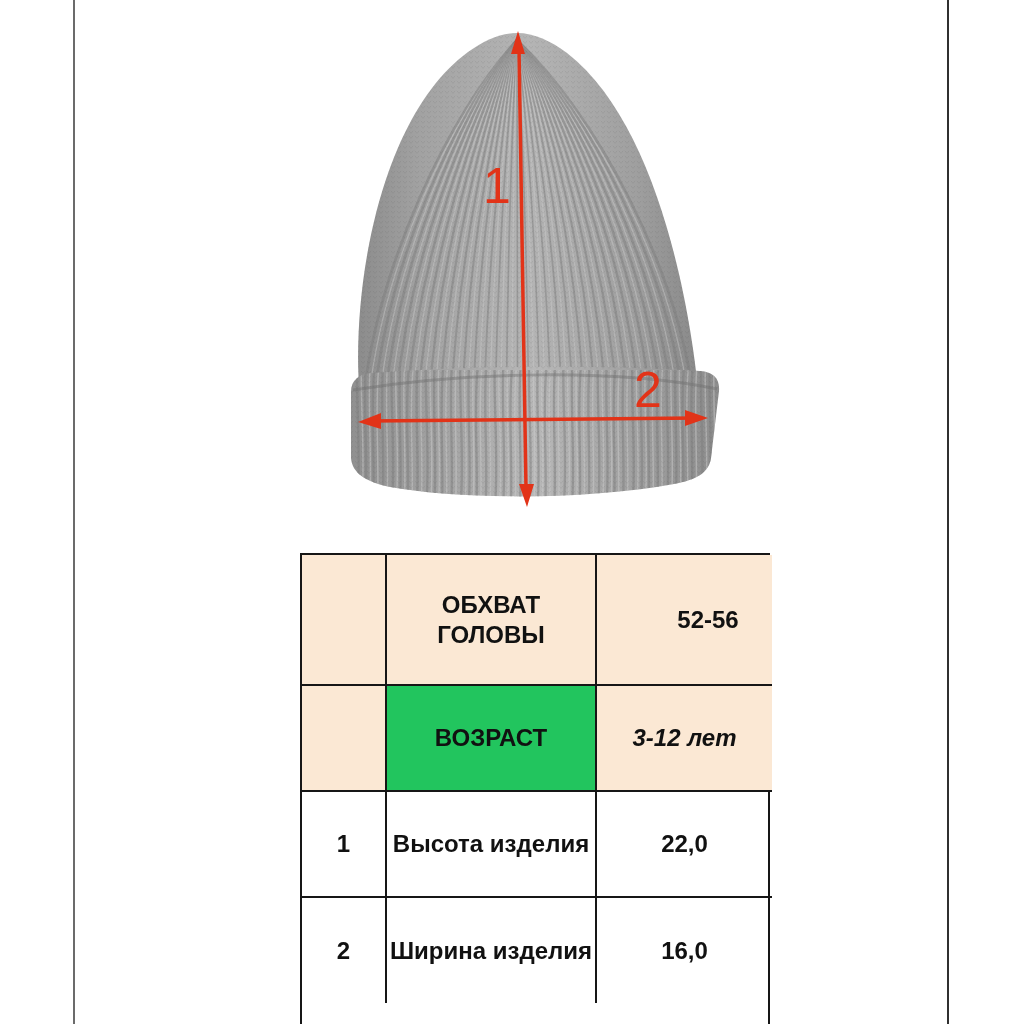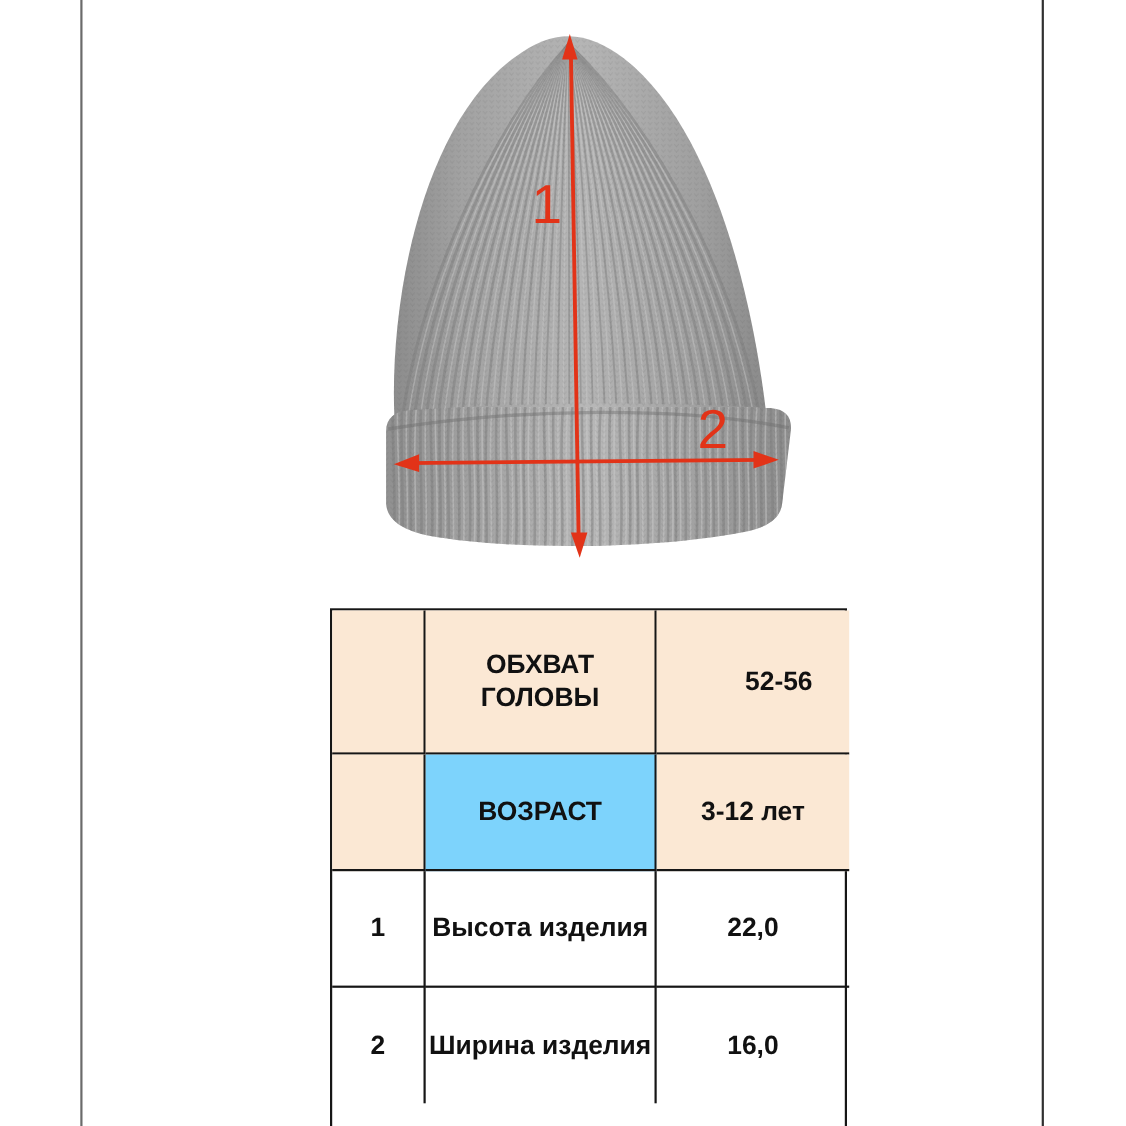--- a/index.html
+++ b/index.html
@@ -21,21 +21,21 @@
   }
   .cell{
     border-right:2px solid #161616;border-bottom:2px solid #161616;
     display:flex;align-items:center;justify-content:center;
     font-weight:bold;font-size:24px;color:#111111;text-align:center;
     line-height:1.25;
   }
   .cell.col3{border-right:none;}
   .cell.row4{border-bottom:none;}
   .wrap2{max-width:150px;display:inline-block;}
-  .italic{}
+  .italic{font-style:italic;}
 </style>
 </head>
 <body>
 
 <div id="edge-left" class="edge" style="background: rgb(107, 107, 107);"></div>
 <div id="edge-right" class="edge" style="background: rgb(48, 48, 48);"></div>
 
 <svg id="hat-svg" viewBox="0 0 1024 1024" aria-hidden="true">
   <defs>
     <linearGradient id="domeGrad" x1="0" y1="0" x2="1" y2="0">
@@ -238,21 +238,21 @@
 
   <div class="cell hdr" style="background: rgb(251, 232, 212); border-color: rgb(22, 22, 22);"></div>
   <div class="cell hdr" style="background: rgb(251, 232, 212); border-color: rgb(22, 22, 22);">
     <span class="wrap2">ОБХВАТ ГОЛОВЫ</span>
   </div>
   <div class="cell hdr col3" style="background: rgb(251, 232, 212); border-color: rgb(22, 22, 22); padding-left: 47px;">
     <span>52-56</span>
   </div>
 
   <div class="cell hdr" style="background: rgb(251, 232, 212); border-color: rgb(22, 22, 22);"></div>
-  <div class="cell hdr" style="background: #7dd3fc; border-color: rgb(22, 22, 22);">
+  <div class="cell hdr" style="background: #22c55e; border-color: rgb(22, 22, 22);">
     <span>ВОЗРАСТ</span>
   </div>
   <div class="cell hdr col3" style="background: rgb(251, 232, 212); border-color: rgb(22, 22, 22);">
     <span class="italic">3-12 лет</span>
   </div>
 
   <div class="cell" style="border-color: rgb(22, 22, 22);">
     <span>1</span>
   </div>
   <div class="cell" style="border-color: rgb(22, 22, 22);">

